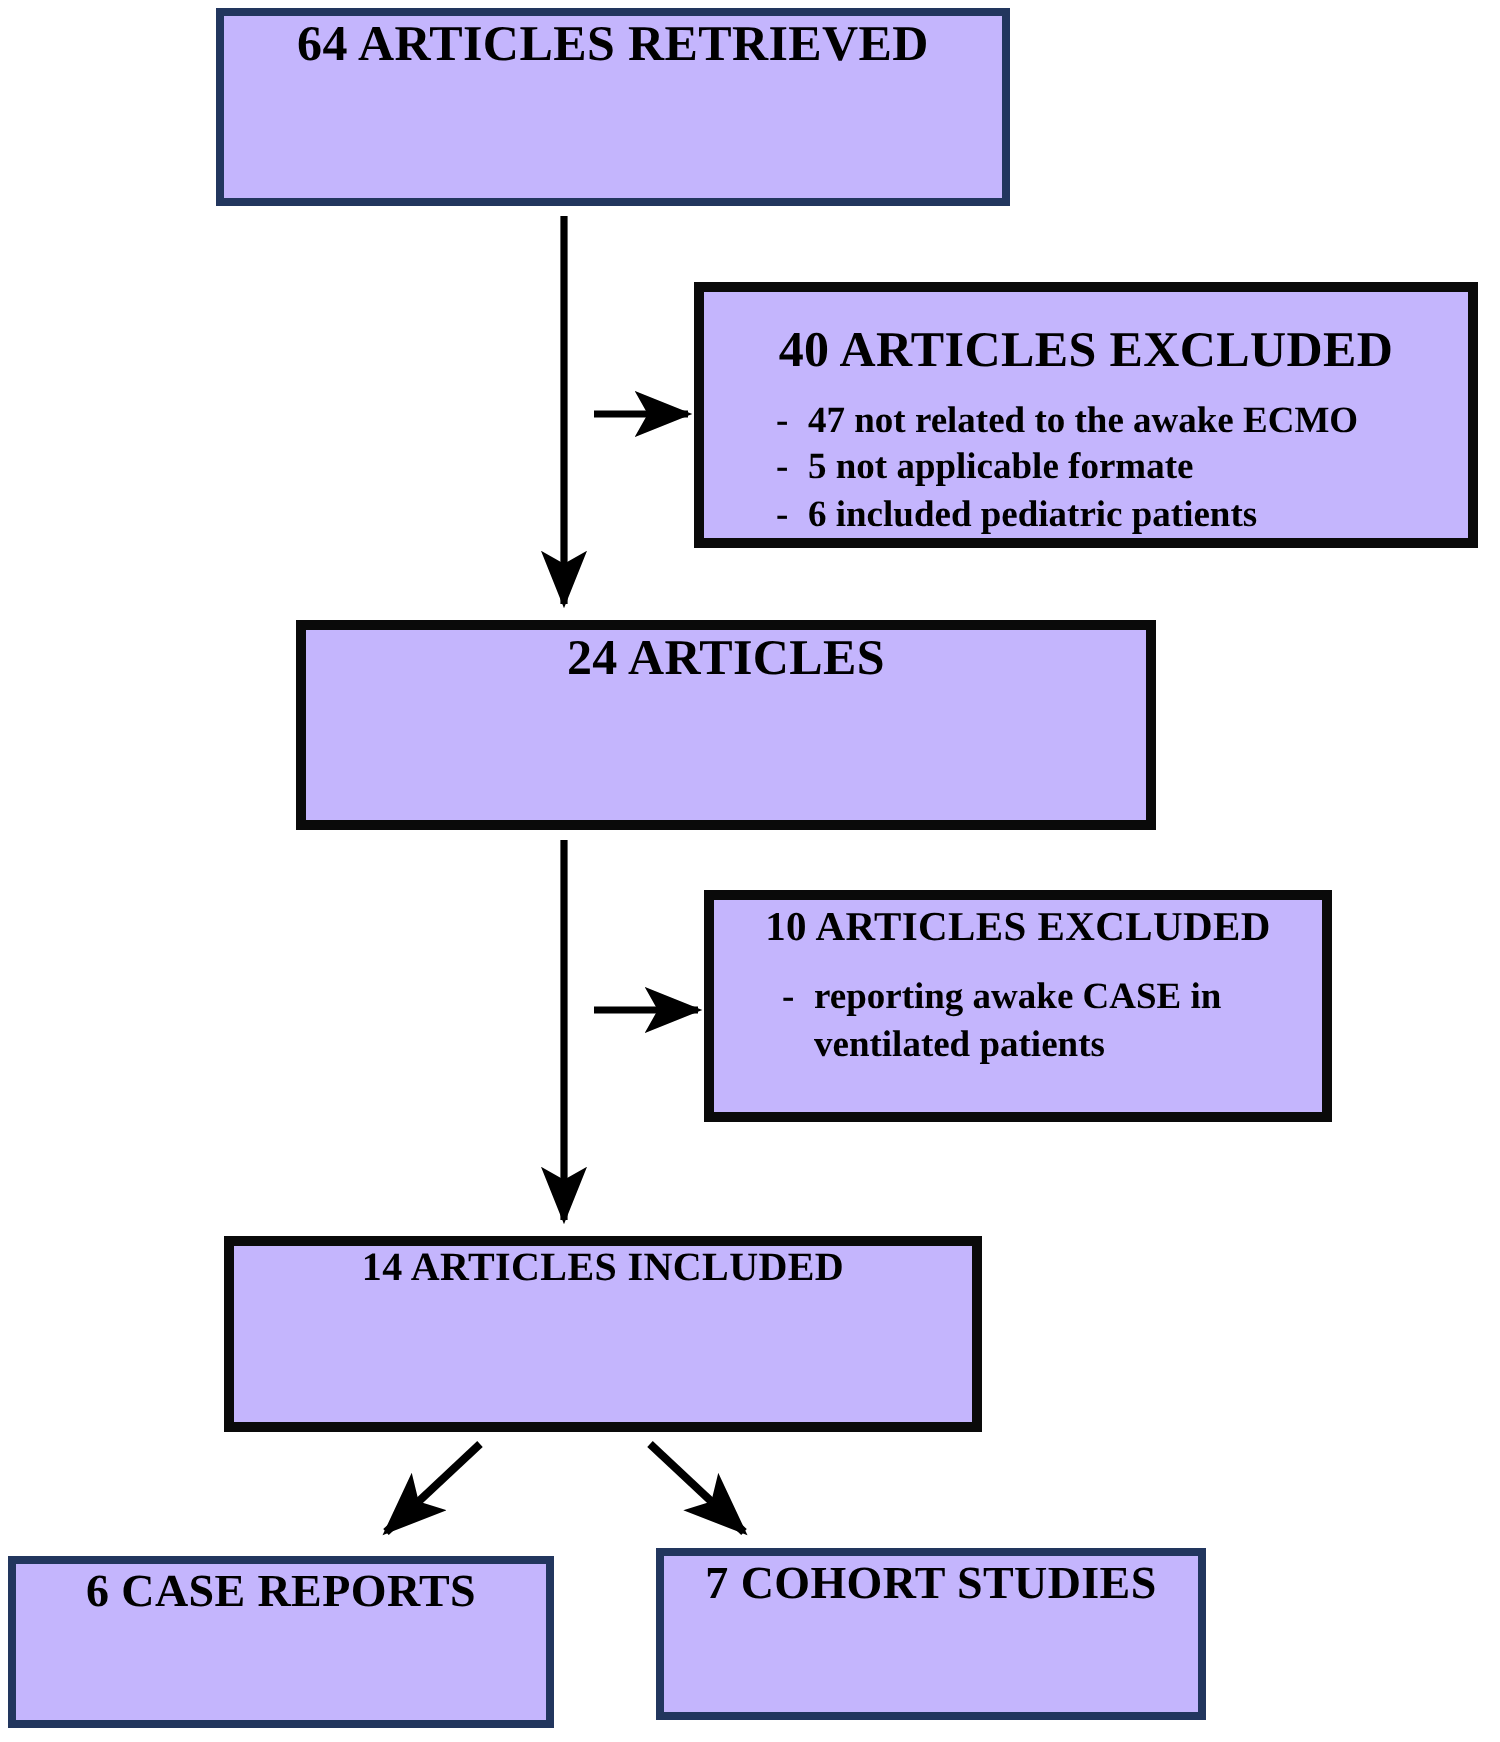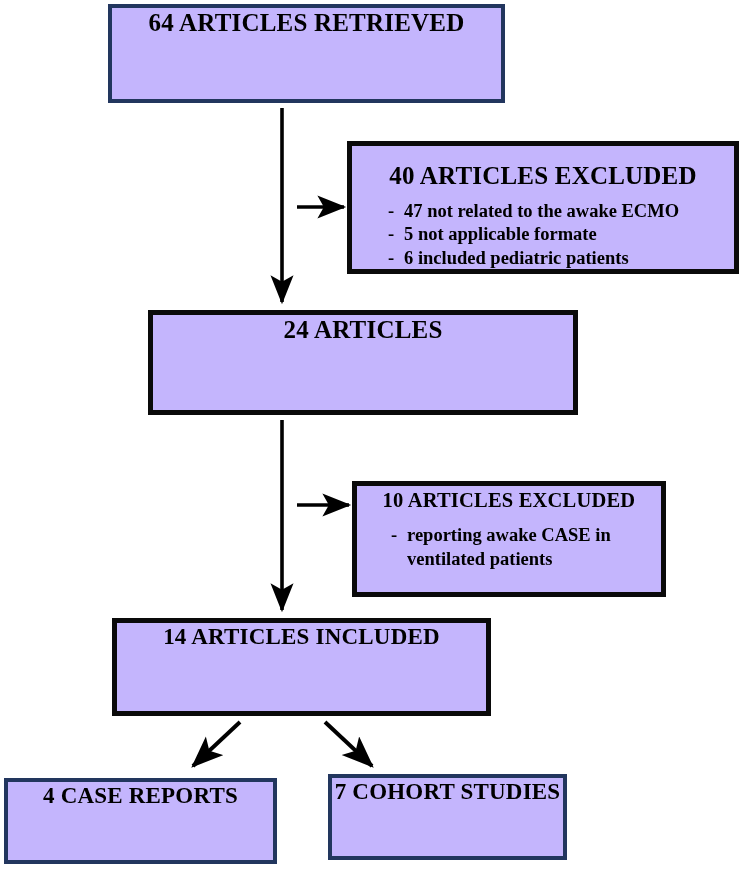--- a/index.html
+++ b/index.html
@@ -67,30 +67,30 @@
     box-sizing: border-box;
   }
   .bullet-text {
     flex: 1 1 auto;
   }
 
   
   #box-retrieved     { left: 108px;  top: 4px;   width: 397px; height: 99px; }
   #box-excluded-40   { left: 347px;  top: 141px; width: 392px; height: 133px; }
   #box-further       { left: 112px;  top: 310px; width: 430px; height: 105px; margin-left: 36px; }
-  #box-excluded-10   { left: 352px;  top: 445px; width: 314px; height: 116px; margin-top: 36px; }
+  #box-excluded-10   { left: 352px;  top: 445px; width: 314px; height: 116px; }
   #box-included      { left: 112px;  top: 618px; width: 379px; height: 98px; }
   #box-case-reports  { left: 4px;    top: 778px; width: 273px; height: 86px; }
-  #box-cohort        { left: 328px;  top: 774px; width: 239px; height: 86px; }
+  #box-cohort        { left: 328px;  top: 774px; width: 275px; height: 86px; }
 
   #box-retrieved .box-title    { font-size: 25px; }
   #box-excluded-40 .box-title  { font-size: 25px; margin-top: 15px; }
   #box-further .box-title      { font-size: 25px; }
   #box-excluded-10 .box-title  { font-size: 20.5px; margin-top: 2px; }
-  #box-included .box-title     { font-size: 23px; }
+  #box-included .box-title     { font-size: 20px; }
   #box-case-reports .box-title { font-size: 23px; }
   #box-cohort .box-title       { font-size: 23px; }
 
   #box-excluded-40 .bullets { margin-top: 9px; padding-left: 30px; padding-right: 10px; font-size: 18.5px; }
   #box-excluded-10 .bullets { margin-top: 12px; padding-left: 28px; padding-right: 10px; font-size: 18.5px; }
 
   .svg-layer {
     position: absolute;
     left: 0;
     top: 0;
@@ -158,20 +158,20 @@
         <span class="bullet-text">reporting awake CASE in ventilated patients</span>
       </li>
     </ul>
   </div>
 
   <div class="box black" id="box-included">
     <div class="box-title">14 ARTICLES INCLUDED</div>
   </div>
 
   <div class="box navy" id="box-case-reports">
-    <div class="box-title">4 CASE REPORTS</div>
+    <div class="box-title">6 CASE REPORTS</div>
   </div>
 
   <div class="box navy" id="box-cohort">
     <div class="box-title">7 COHORT STUDIES</div>
   </div>
 
 </div>
 
 </body></html>

